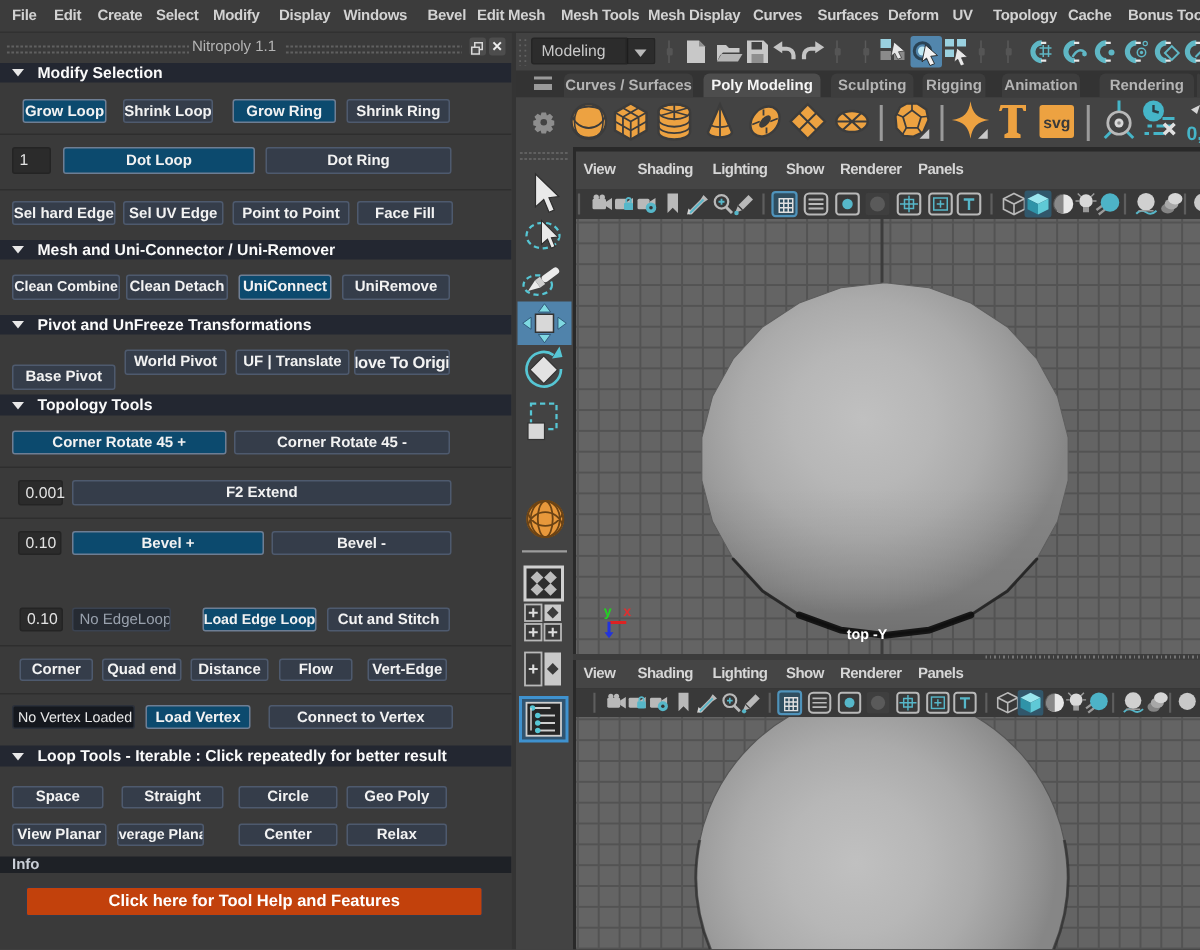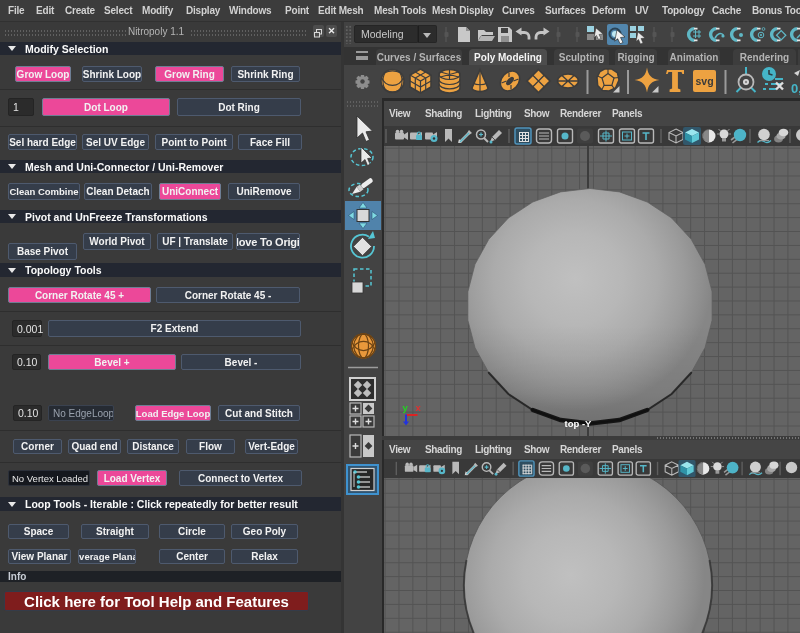--- a/index.html
+++ b/index.html
@@ -1,20 +1,20 @@
 <!DOCTYPE html>
 <html><head>
 <meta charset="utf-8">
 <style>
 *{margin:0;padding:0;box-sizing:border-box}
 html,body{width:800px;height:633px;background:#434343;font-family:"Liberation Sans",sans-serif;overflow:hidden}
 body{position:relative}
 .abs{position:absolute}
 .btn{position:absolute;background:#353d4a;border:1px solid #4e5a6e;border-radius:2px;color:#f2f2f2;font-size:10px;font-weight:bold;display:flex;align-items:center;justify-content:center;white-space:nowrap;overflow:hidden}
-.btn.hl{background:#ec4899;border-color:#6e7e94}
+.btn.hl{background:#0c4a6e;border-color:#6e7e94}
 .hdr{position:absolute;left:0;width:341px;background:#232731;color:#fafafa;font-size:10.5px;font-weight:bold;display:flex;align-items:center}
 .hdr .tri{width:0;height:0;border-left:4.5px solid transparent;border-right:4.5px solid transparent;border-top:5.5px solid #e8e8e8;margin:0 9px 0 8px}
 .num{position:absolute;background:#2b2b2b;border:1px solid #242424;border-radius:2px;color:#e3e3e3;font-size:10.5px;display:flex;align-items:center;padding-left:4px}
 .fld{position:absolute;background:#262b33;border:1px solid #3a4250;border-radius:2px;color:#99a1ad;font-size:10px;font-weight:normal;display:flex;align-items:center;padding-left:5px;white-space:nowrap;overflow:hidden}
 .sepline{position:absolute;left:0;width:341px;height:1px;background:#2e2e2e}
 .mi{position:absolute;top:0;height:22px;line-height:22px;color:#d2d2d2;font-size:10px;font-weight:bold;white-space:nowrap;letter-spacing:-0.2px}
 .vmenu{position:absolute;color:#d6d6d6;font-size:10px;font-weight:bold;white-space:nowrap;letter-spacing:-0.35px}
 .tab{position:absolute;top:49px;height:16px;border-radius:4px 4px 0 0;background:#3d3d3d;color:#b4b4b4;font-size:10px;display:flex;align-items:center;justify-content:center;font-weight:bold;white-space:nowrap;overflow:hidden}
 .tab.act{background:#4d4d4d;color:#f5f5f5}
 .grip-h{background-image:radial-gradient(circle,#606060 0.8px,transparent 0.9px);background-size:3px 4px}
@@ -24,21 +24,21 @@
 <body>
 
 <div class="abs" style="left:0;top:0;width:800px;height:22px;background:#3c3c3c;border-bottom:1px solid #313131">
 <span class="mi" style="left:8px">File</span>
 <span class="mi" style="left:36px">Edit</span>
 <span class="mi" style="left:65px">Create</span>
 <span class="mi" style="left:104px">Select</span>
 <span class="mi" style="left:142px">Modify</span>
 <span class="mi" style="left:186px">Display</span>
 <span class="mi" style="left:229px">Windows</span>
-<span class="mi" style="left:285px">Point</span>
+<span class="mi" style="left:285px">Bevel</span>
 <span class="mi" style="left:318px">Edit Mesh</span>
 <span class="mi" style="left:374px">Mesh Tools</span>
 <span class="mi" style="left:432px">Mesh Display</span>
 <span class="mi" style="left:502px">Curves</span>
 <span class="mi" style="left:545px">Surfaces</span>
 <span class="mi" style="left:592px">Deform</span>
 <span class="mi" style="left:635px">UV</span>
 <span class="mi" style="left:662px">Topology</span>
 <span class="mi" style="left:712px">Cache</span>
 <span class="mi" style="left:752px">Bonus Tools</span>
@@ -114,21 +114,21 @@
   <div class="btn" style="left:8px;top:502px;width:61px;height:15px">Space</div>
   <div class="btn" style="left:81px;top:502px;width:68px;height:15px">Straight</div>
   <div class="btn" style="left:159px;top:502px;width:66px;height:15px">Circle</div>
   <div class="btn" style="left:231px;top:502px;width:67px;height:15px">Geo Poly</div>
   <div class="btn" style="left:8px;top:527px;width:63px;height:15px">View Planar</div>
   <div class="btn" style="left:78px;top:527px;width:58px;height:15px;font-size:9.5px">Average Planar</div>
   <div class="btn" style="left:159px;top:527px;width:66px;height:15px">Center</div>
   <div class="btn" style="left:231px;top:527px;width:67px;height:15px">Relax</div>
 
   <div class="abs" style="left:0;top:549px;width:341px;height:11px;background:#1e2126;color:#c9ced6;font-size:10px;font-weight:bold;line-height:11px;padding-left:8px">Info</div>
-  <div class="abs" style="left:4px;top:569px;width:305px;height:20px;background:#7f1d1d;border:1px solid #343b49;border-radius:2px;color:#fff;font-size:15px;font-weight:bold;display:flex;align-items:center;justify-content:center">Click here for Tool Help and Features</div>
+  <div class="abs" style="left:17px;top:569px;width:305px;height:20px;background:#c2410c;border:1px solid #343b49;border-radius:2px;color:#fff;font-size:11px;font-weight:bold;display:flex;align-items:center;justify-content:center">Click here for Tool Help and Features</div>
 </div>
 
 <div class="abs" style="left:341px;top:22px;width:3px;height:611px;background:#343434"></div>
 
 <div class="abs" style="left:344px;top:22px;width:456px;height:25px;background:#424242">
   <div class="abs grip-v" style="left:1px;top:3px;width:7px;height:19px"></div>
   <div class="abs" style="left:10px;top:3px;width:64px;height:18px;background:#2c2c2c;border:1px solid #252525;border-radius:2px 0 0 2px;color:#c9c9c9;font-size:10.5px;line-height:16px;padding-left:6px">Modeling</div>
   <div class="abs" style="left:74px;top:3px;width:19px;height:18px;background:#2c2c2c;border:1px solid #252525;border-left:1px solid #1d1d1d;border-radius:0 2px 2px 0">
       <span style="position:absolute;left:4px;top:7px;width:0;height:0;border-left:4px solid transparent;border-right:4px solid transparent;border-top:5px solid #b9b9b9"></span>
     </div>

